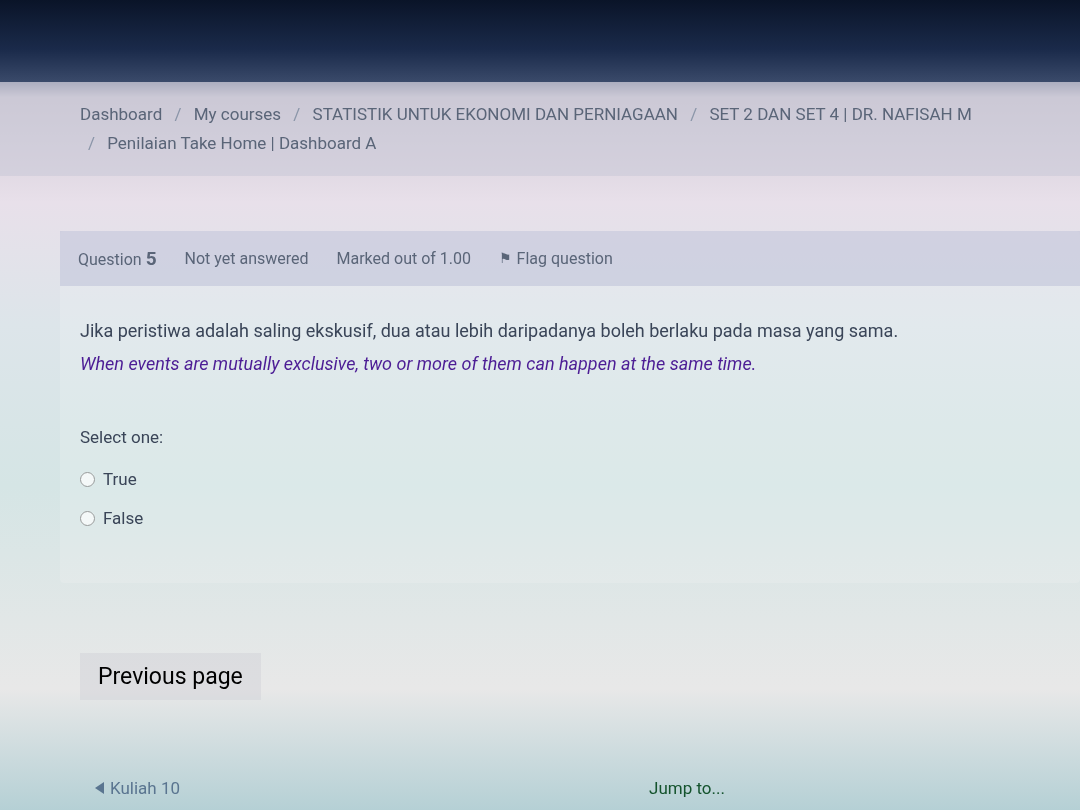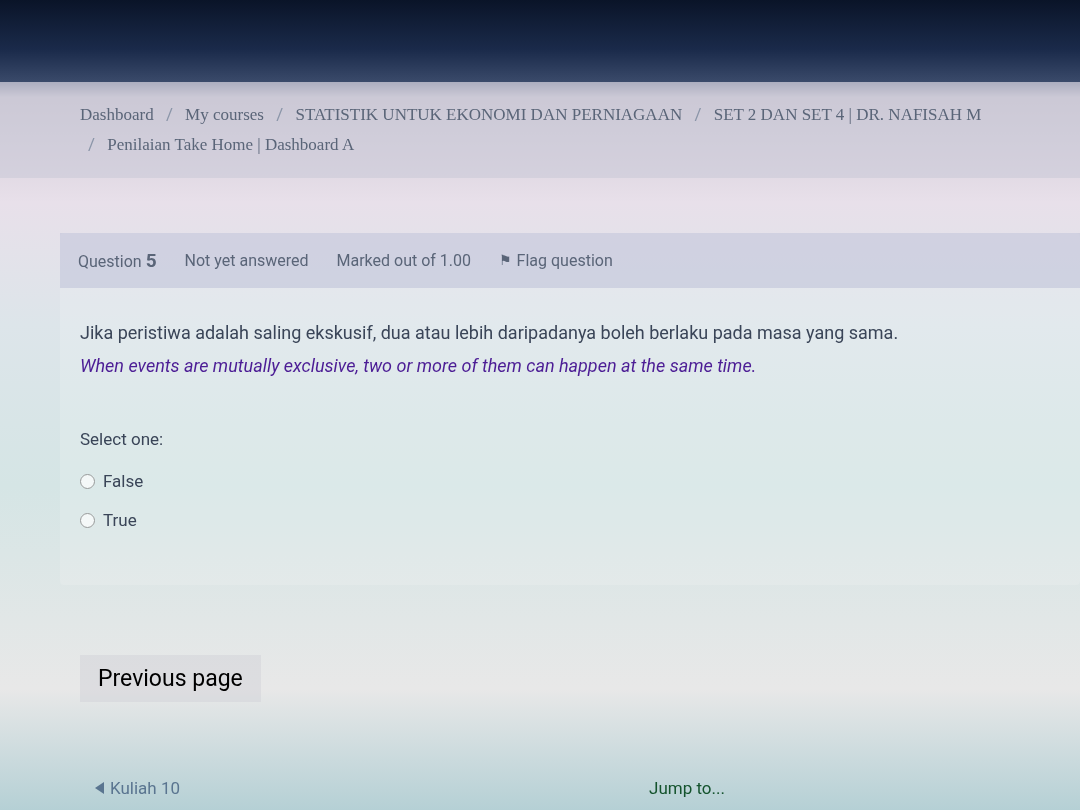--- a/index.html
+++ b/index.html
@@ -23,21 +23,20 @@
       background: rgba(200, 200, 215, 0.55);
       padding: 18px 0 18px 80px;
       font-size: 17px;
       color: #5a6578;
       line-height: 1.7;
     }
     .breadcrumb-bar a {
       color: #5a6578;
       text-decoration: none;
       cursor: pointer;
-      font-family: Liberation Serif, serif;
     }
     .breadcrumb-bar .sep {
       margin: 0 8px;
       color: #8a95a8;
     }
     .content-area {
       padding: 55px 0 0 60px;
     }
     .question-box {
       background: rgba(255, 255, 255, 0.15);
@@ -176,25 +175,25 @@
         <span>Flag question</span>
       </span>
     </div>
     <div class="question-body">
       <div>Jika peristiwa adalah saling ekskusif, dua atau lebih daripadanya boleh berlaku pada masa yang sama.</div>
       <div class="question-text-en">When events are mutually exclusive, two or more of them can happen at the same time.</div>
       <div class="options">
         <div class="options-label">Select one:</div>
         <label class="option-row">
           <input type="radio" name="answer" style="">
-          <span>False</span>
+          <span>True</span>
         </label>
         <label class="option-row">
           <input type="radio" name="answer" style="">
-          <span>True</span>
+          <span>False</span>
         </label>
       </div>
     </div>
   </div>
 
   <button class="prev-page">Previous page</button>
 </div>
 
 <div class="bottom-nav">
   <span class="nav-prev">

